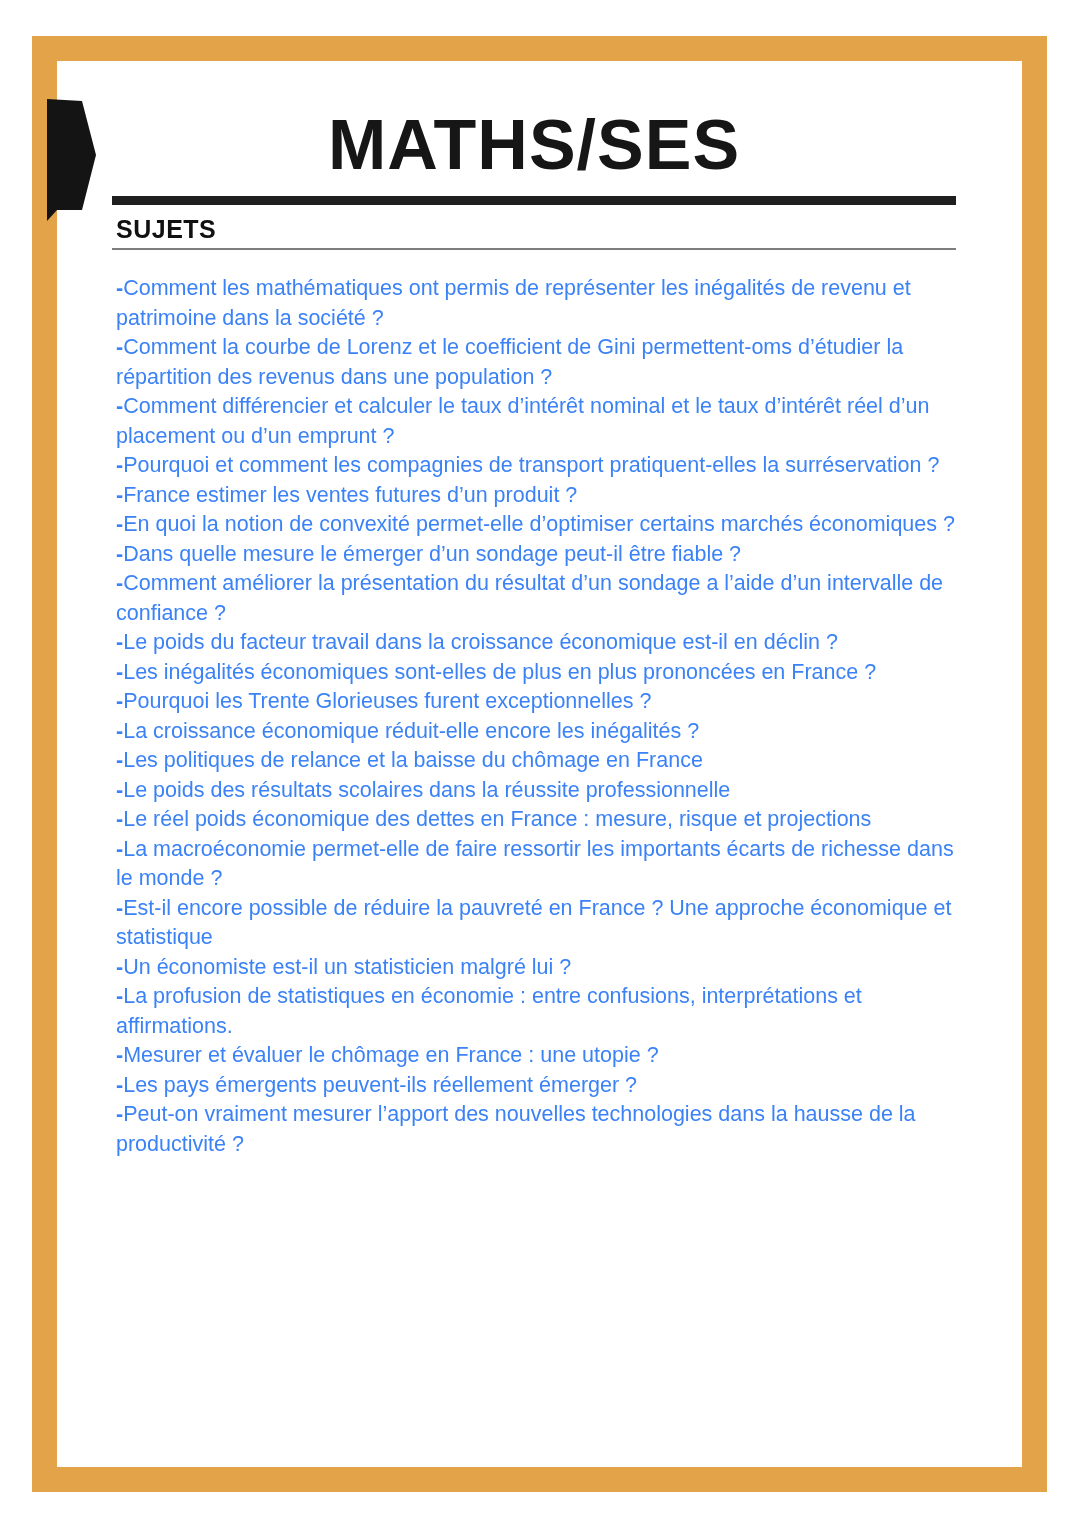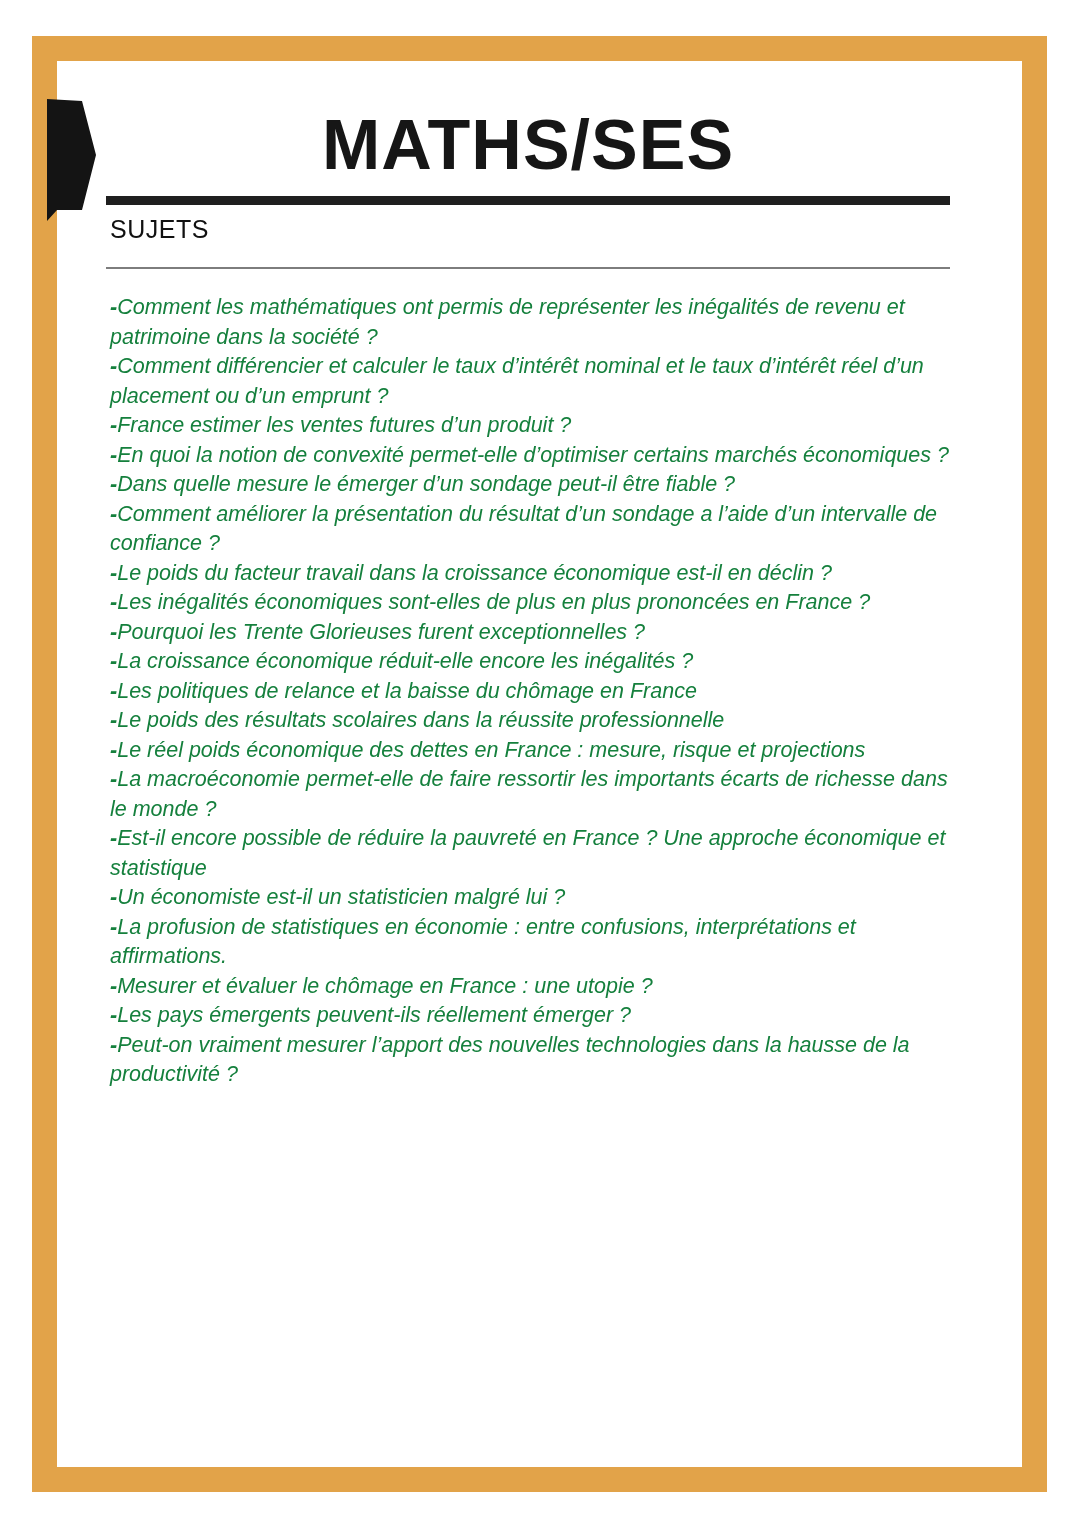--- a/index.html
+++ b/index.html
@@ -5,28 +5,28 @@
   html,body{margin:0;padding:0;}
   body{
     width:1080px;height:1527px;position:relative;background:#ffffff;
     font-family:"Liberation Sans",sans-serif;color:#1c1c1c;overflow:hidden;
   }
   .frame{
     position:absolute;left:32px;top:36px;width:1015px;height:1456px;
     box-sizing:border-box;border:25px solid #e2a349;background:transparent;
   }
   .bookmark{position:absolute;left:46px;top:98px;width:50px;height:124px;}
-  .content{position:absolute;left:106px;top:96px;width:844px;}
+  .content{position:absolute;left:112px;top:96px;width:844px;}
   h1.title{
     margin:14px 0 16px 0;text-align:center;font-size:70px;line-height:1.0;
     font-weight:800;letter-spacing:1px;color:#161616;
   }
   .rule-thick{height:9px;background:#1f1f1f;margin:0 0 10px 0;}
   h2.section{
-    margin:0 0 23px 4px;font-size:25px;font-weight:400;color:#111111;letter-spacing:0.5px;
+    margin:0 0 4px 4px;font-size:25px;font-weight:700;color:#111111;letter-spacing:0.5px;
   }
   .rule-thin{height:2px;background:#7d7d7d;margin:0 0 24px 0;}
   ul.subjects{
     list-style:none;margin:0;padding:0 0 0 4px;
     font-size:21.5px;line-height:29.5px;color:#1b1b1b;
   }
   ul.subjects li{margin:0;padding:0;}
   ul.subjects .dash{font-weight:700;}
 </style>
 </head>
@@ -38,23 +38,25 @@
 
   <svg class="bookmark" viewBox="0 0 50 124" aria-hidden="true">
     <polygon points="1,1 36,3 50,57 36,112 11,112 1,123" fill="#141414"></polygon>
   </svg>
 
   <div class="content">
     <h1 class="title">MATHS/SES</h1>
     <div class="rule-thick"></div>
     <h2 class="section">SUJETS</h2>
     <div class="rule-thin"></div>
-    <ul class="subjects" style="color: #15803d; font-style: italic;">
+    <ul class="subjects" style="color: #3b82f6;">
         <li><span class="dash">-</span><span>Comment les mathématiques ont permis de représenter les inégalités de revenu et patrimoine dans la société ?</span></li>
+        <li><span class="dash">-</span><span>Comment la courbe de Lorenz et le coefficient de Gini permettent-oms d’étudier la répartition des revenus dans une population ?</span></li>
         <li><span class="dash">-</span><span>Comment différencier et calculer le taux d’intérêt nominal et le taux d’intérêt réel d’un placement ou d’un emprunt ?</span></li>
+        <li><span class="dash">-</span><span>Pourquoi et comment les compagnies de transport pratiquent-elles la surréservation ?</span></li>
         <li><span class="dash">-</span><span>France estimer les ventes futures d’un produit ?</span></li>
         <li><span class="dash">-</span><span>En quoi la notion de convexité permet-elle d’optimiser certains marchés économiques ?</span></li>
         <li><span class="dash">-</span><span>Dans quelle mesure le émerger d’un sondage peut-il être fiable ?</span></li>
         <li><span class="dash">-</span><span>Comment améliorer la présentation du résultat d’un sondage a l’aide d’un intervalle de confiance ?</span></li>
         <li><span class="dash">-</span><span>Le poids du facteur travail dans la croissance économique est-il en déclin ?</span></li>
         <li><span class="dash">-</span><span>Les inégalités économiques sont-elles de plus en plus prononcées en France ?</span></li>
         <li><span class="dash">-</span><span>Pourquoi les Trente Glorieuses furent exceptionnelles ?</span></li>
         <li><span class="dash">-</span><span>La croissance économique réduit-elle encore les inégalités ?</span></li>
         <li><span class="dash">-</span><span>Les politiques de relance et la baisse du chômage en France</span></li>
         <li><span class="dash">-</span><span>Le poids des résultats scolaires dans la réussite professionnelle</span></li>

